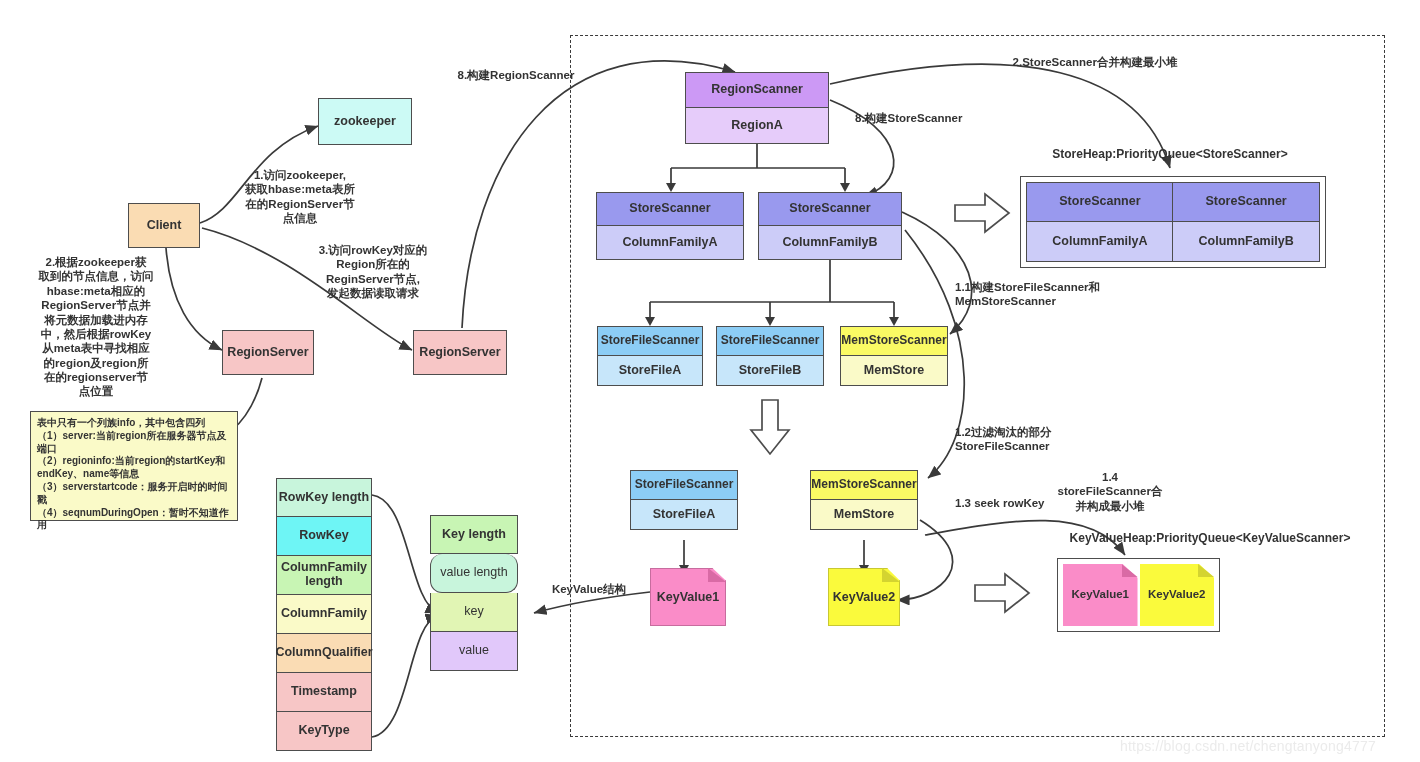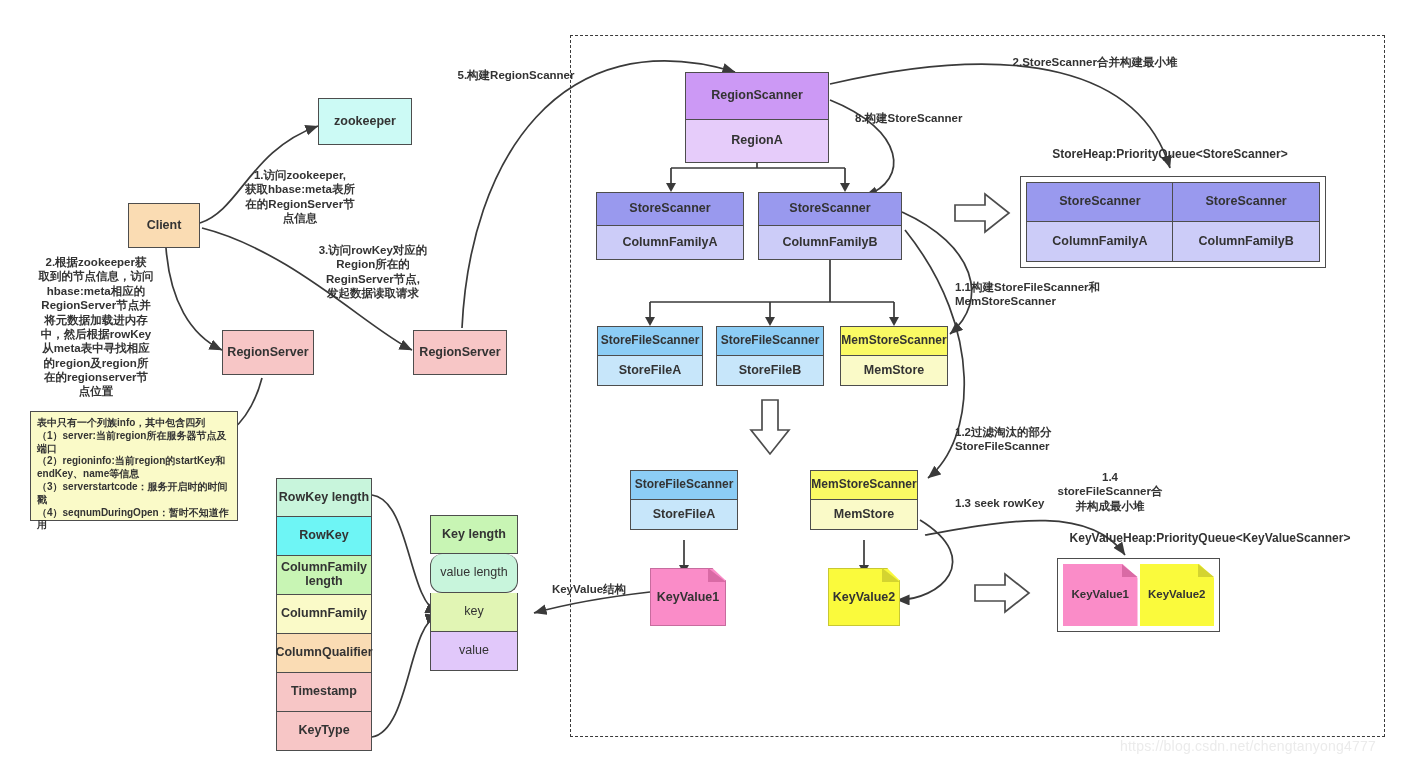--- a/index.html
+++ b/index.html
@@ -142,21 +142,21 @@
 将元数据加载进内存
 中，然后根据rowKey
 从meta表中寻找相应
 的region及region所
 在的regionserver节
 点位置</div>
   <div class="lbl" style="left:298px;top:243px;width:150px;">3.访问rowKey对应的
 Region所在的
 ReginServer节点,
 发起数据读取请求</div>
-  <div class="lbl" style="left:446px;top:68px;width:140px;">5.构建RegionScanner</div>
+  <div class="lbl" style="left:446px;top:68px;width:140px;">8.构建RegionScanner</div>
 
   <div class="stack" style="left:276px;top:478px;width:96px;">
     <div class="cell" style="height:39px;background:#c8f5dc;">RowKey length</div>
     <div class="cell" style="height:39px;background:#6ef5f5;">RowKey</div>
     <div class="cell" style="height:39px;background:#c8f5b4;white-space:pre-line;">ColumnFamily
 length</div>
     <div class="cell" style="height:39px;background:#fafac8;">ColumnFamily</div>
     <div class="cell" style="height:39px;background:#fadcb4;">ColumnQualifier</div>
     <div class="cell" style="height:39px;background:#f7c6c6;">Timestamp</div>
     <div class="cell" style="height:39px;background:#f7c6c6;">KeyType</div>
@@ -165,22 +165,22 @@
   <div class="stack" style="left:430px;top:515px;width:88px;">
     <div class="cell" style="height:39px;background:#c8f5b4;">Key length</div>
     <div class="cell" style="height:39px;background:#c8f5dc;font-weight:normal;border-radius:12px;">value length</div>
     <div class="cell" style="height:39px;background:#e1f5b4;font-weight:normal;">key</div>
     <div class="cell" style="height:39px;background:#e1c8fa;font-weight:normal;">value</div>
   </div>
 
   <div class="lbl" style="left:536px;top:582px;width:106px;">KeyValue结构</div>
 
   <div class="stack" style="left:685px;top:72px;width:144px;">
-    <div class="cell" style="height:48px;background:#cc99f5;">RegionScanner</div>
-    <div class="cell" style="height:43px;background:#e6ccfa;">RegionA</div>
+    <div class="cell" style="height:36px;background:#cc99f5;">RegionScanner</div>
+    <div class="cell" style="height:36px;background:#e6ccfa;">RegionA</div>
   </div>
 
   <div class="stack" style="left:596px;top:192px;width:148px;">
     <div class="cell" style="height:34px;background:#9999ee;">StoreScanner</div>
     <div class="cell" style="height:34px;background:#ccccf8;">ColumnFamilyA</div>
   </div>
 
   <div class="stack" style="left:758px;top:192px;width:144px;">
     <div class="cell" style="height:34px;background:#9999ee;">StoreScanner</div>
     <div class="cell" style="height:34px;background:#ccccf8;">ColumnFamilyB</div>

